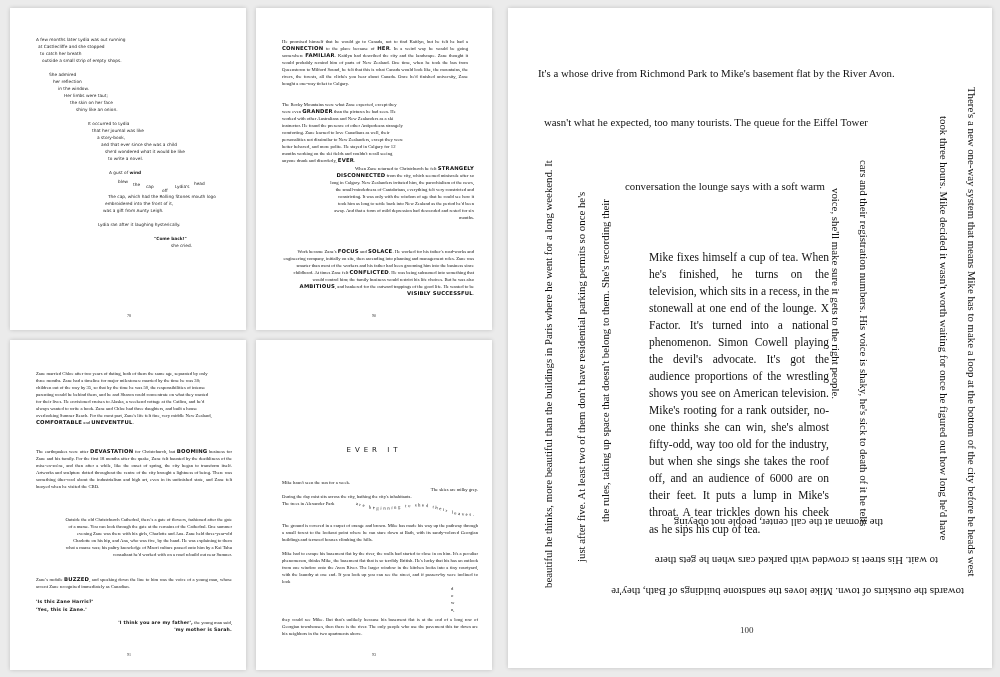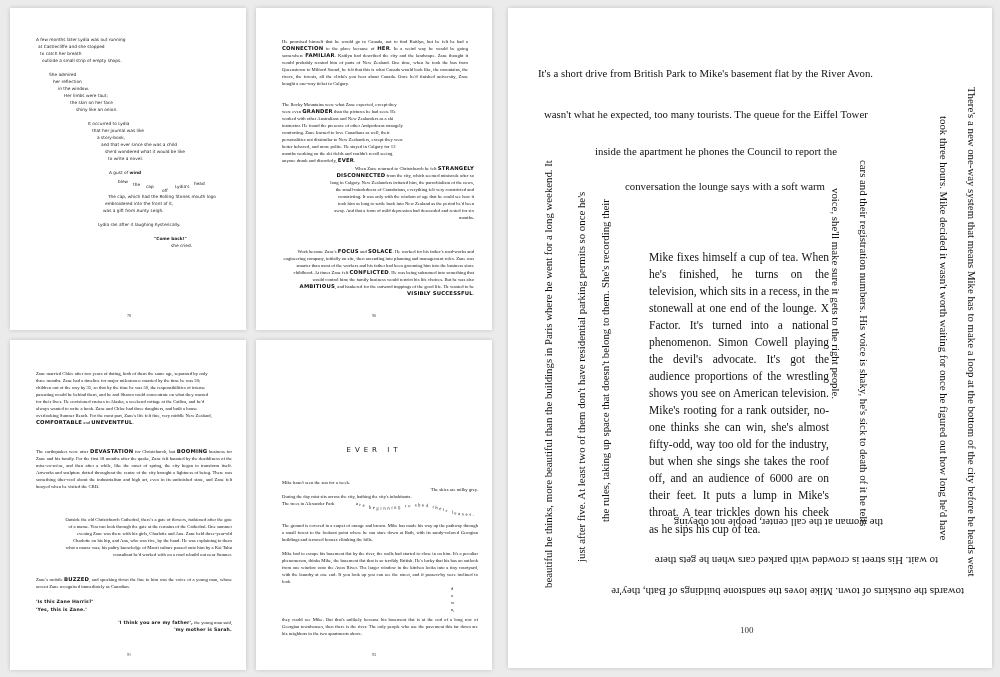--- a/index.html
+++ b/index.html
@@ -132,31 +132,30 @@
     <div>o</div>
     <div>w</div>
     <div>n,</div>
   </div>
   <div class="para" style="left:26px;top:276px;width:196px;">they could see Mike. But that's unlikely because his basement flat is at the end of a long row of Georgian townhouses, then there is the river. The only people who use the pavement this far down are his neighbors in the two apartments above.</div>
   <div class="pnum" style="left:116px;top:312px;">93</div>
 </div>
 
 <div class="page p100">
 
-  <div class="h" style="left:30px;top:59px;">It's a short drive from British Park to Mike's basement flat by the River Avon.</div>
+  <div class="h" style="left:30px;top:59px;">It's a whose drive from Richmond Park to Mike's basement flat by the River Avon.</div>
   <div class="v" style="left:470px;top:79px;transform:rotate(90deg);">There's a new one-way system that means Mike has to make a loop at the bottom of the city before he heads west</div>
   <div class="h" style="left:456px;top:590px;transform:rotate(180deg);transform-origin:0 0;">towards the outskirts of town. Mike loves the sandstone buildings of Bath, they're</div>
   <div class="v" style="left:34px;top:580px;transform:rotate(-90deg);">beautiful he thinks, more beautiful than the buildings in Paris where he went for a long weekend. It</div>
 
-  <div class="h" style="left:36px;top:100px;">wasn't what he expected, too many tourists. The queue for the Eiffel Tower</div>
+  <div class="h" style="left:36px;top:108px;">wasn't what he expected, too many tourists. The queue for the Eiffel Tower</div>
   <div class="v" style="left:442px;top:108px;transform:rotate(90deg);">took three hours. Mike decided it wasn't worth waiting for once he figured out how long he'd have</div>
   <div class="h" style="left:430px;top:559px;transform:rotate(180deg);transform-origin:0 0;">to wait. His street is crowded with parked cars when he gets there</div>
   <div class="v" style="left:67px;top:554px;transform:rotate(-90deg);">just after five. At least two of them don't have residential parking permits so once he's</div>
 
-  <div class="h" style="left:87px;top:137px;">inside the apartment he phones the Council to report the</div>
   <div class="v" style="left:362px;top:152px;transform:rotate(90deg);">cars and their registration numbers. His voice is shaky, he's sick to death of it he tells</div>
   <div class="h" style="left:375px;top:521px;transform:rotate(180deg);transform-origin:0 0;">the woman at the call center, people not obeying</div>
   <div class="v" style="left:91px;top:514px;transform:rotate(-90deg);">the rules, taking up space that doesn't belong to them. She's recording their</div>
 
   <div class="h" style="left:117px;top:172px;">conversation the lounge says with a soft warm</div>
   <div class="v" style="left:334px;top:180px;transform:rotate(90deg);">voice, she'll make sure it gets to the right people.</div>
 
   <div class="center">Mike fixes himself a cup of tea. When he's finished, he turns on the television, which sits in a recess, in the stonewall at one end of the lounge. X Factor. It's turned into a national phenomenon. Simon Cowell playing the devil's advocate. It's got the audience proportions of the wrestling shows you see on American television. Mike's rooting for a rank outsider, no-one thinks she can win, she's almost fifty-odd, way too old for the industry, but when she sings she takes the roof off, and an audience of 6000 are on their feet. It puts a lump in Mike's throat. A tear trickles down his cheek as he sips his cup of tea.</div>
 
   <div class="pnum" style="left:232px;top:617px;font-size:9px;">100</div>

